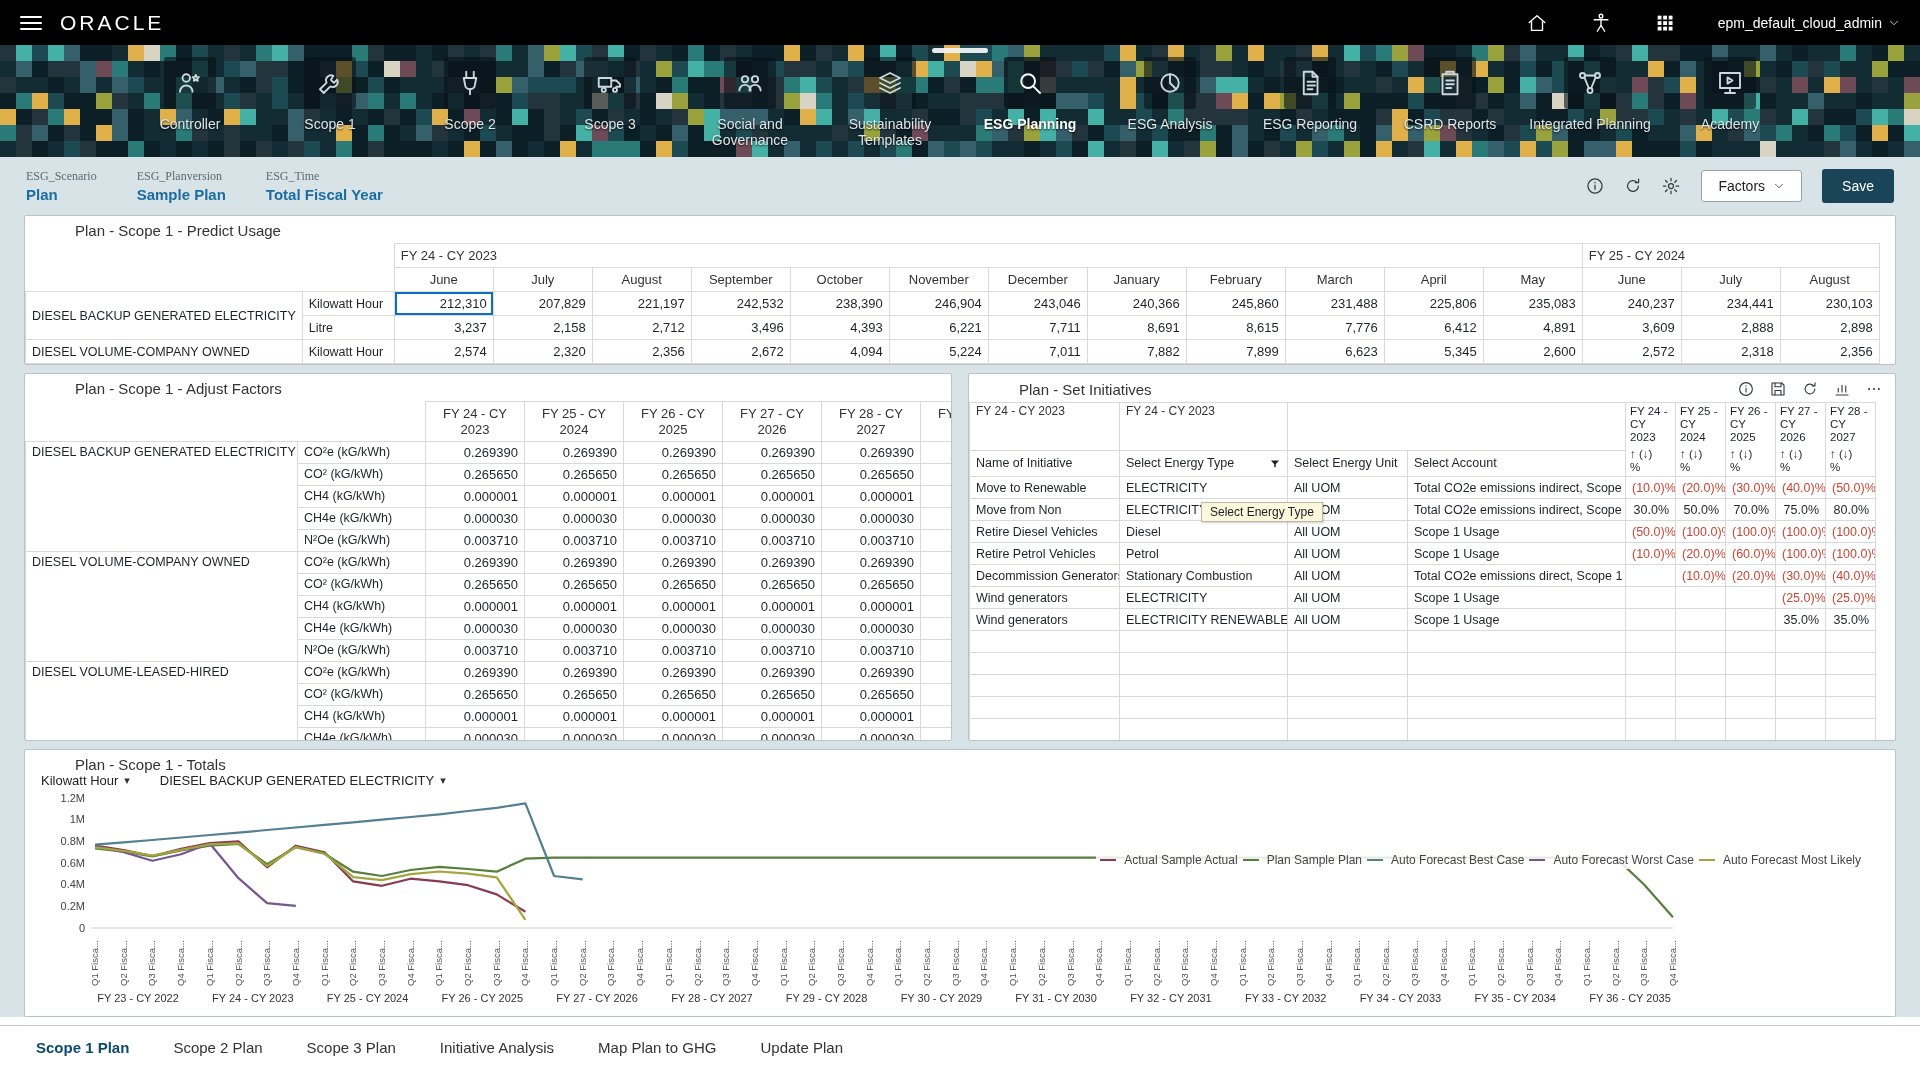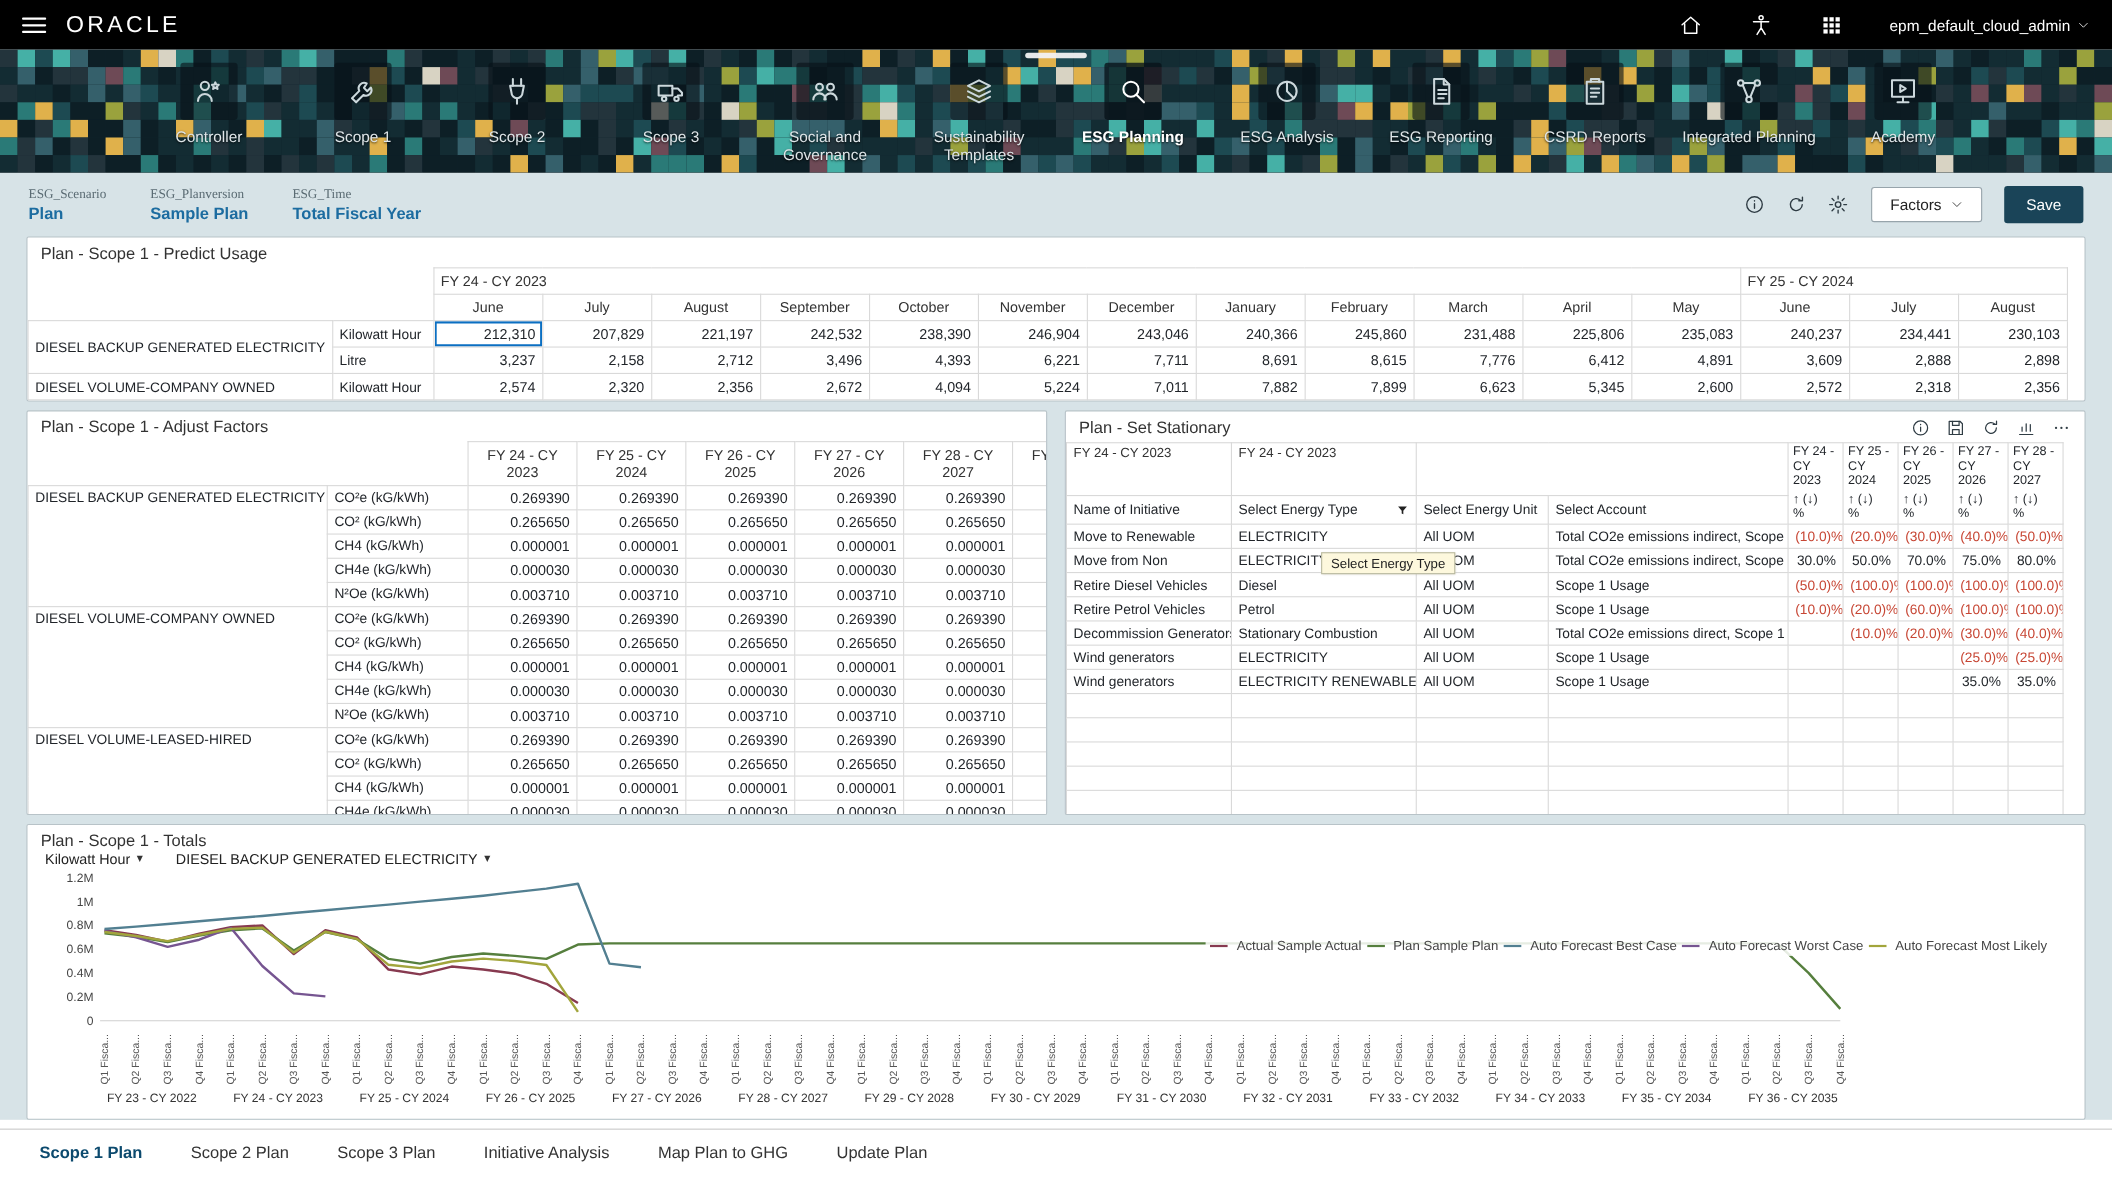--- a/index.html
+++ b/index.html
@@ -32,21 +32,21 @@
   .pov-bar { height:58px; display:flex; align-items:center; padding:0 26px; gap:40px; }
   .pov-dim { display:flex; flex-direction:column; cursor:pointer; }
   .pov-dim .dim { font-size:12px; color:#5a6b73;font-family:Liberation Serif, serif; }
   .pov-dim .member { font-size:15px; font-weight:bold; color:#1c6ca0; margin-top:2px; }
   .pov-right { margin-left:auto; display:flex; align-items:center; gap:20px; }
   .icon-btn { color:#2f3c44; cursor:pointer; }
   .actions-btn { display:flex; align-items:center; gap:8px; background:#fff; border:1px solid #97a4ab; border-radius:3px; padding:7px 16px; font-size:14px; color:#222; cursor:pointer; }
   .save-btn { background:#1a4458; color:#fff; border:none; border-radius:3px; padding:9px 20px; font-size:14px; cursor:pointer; }
   
   .panel { background:#fff; border:1px solid #b8c3c8; border-radius:2px; margin:0 24px 8px; overflow:hidden; }
-  .panel-title-row { display:flex; align-items:center; padding:6px 12px 4px; }
+  .panel-title-row { display:flex; align-items:center; padding:6px 12px 4px;margin-left:38px; }
   .panel-title { font-size:15px; color:#333; }
   .panel-icons { margin-left:auto; display:flex; gap:14px; color:#2f3c44; }
   
   table.grid { border-collapse:collapse; table-layout:fixed; font-size:13px; color:#1f2328; }
   .grid td, .grid th { border:1px solid #d9d9d9; padding:1px 6px; height:24px; white-space:nowrap; overflow:hidden; background:#fff; font-weight:normal; text-align:left; }
   .grid .blank { border:none; background:transparent; }
   .grid .num { text-align:right; }
   .grid .neg { color:#c74634; }
   .grid .grp { color:#333; }
   .grid .mon { text-align:center; color:#333; }
@@ -1436,21 +1436,21 @@
                 <td class="num">0.000030</td>
                 <td class="num">0.000030</td>
               </tr>
             </tbody>
           </table>
       </div>
     </div>
 
     <div class="panel right">
       <div class="panel-title-row">
-        <div class="panel-title">Plan - Set Stationary</div>
+        <div class="panel-title">Plan - Set Initiatives</div>
         <div class="panel-icons" id="init-icons">
             <span class="icon-btn svgi i18">
               <svg viewBox="0 0 24 24" fill="none" stroke="currentColor" stroke-width="1.5" stroke-linecap="round" stroke-linejoin="round">
                 <circle cx="12" cy="12" r="8.5"></circle>
                 <path d="M12 11v5M12 7.6v.5"></path>
               </svg>
             </span>
             <span class="icon-btn svgi i18">
               <svg viewBox="0 0 24 24" fill="none" stroke="currentColor" stroke-width="1.5" stroke-linecap="round" stroke-linejoin="round">
                 <path d="M4 4h13l3 3v13H4z"></path>

